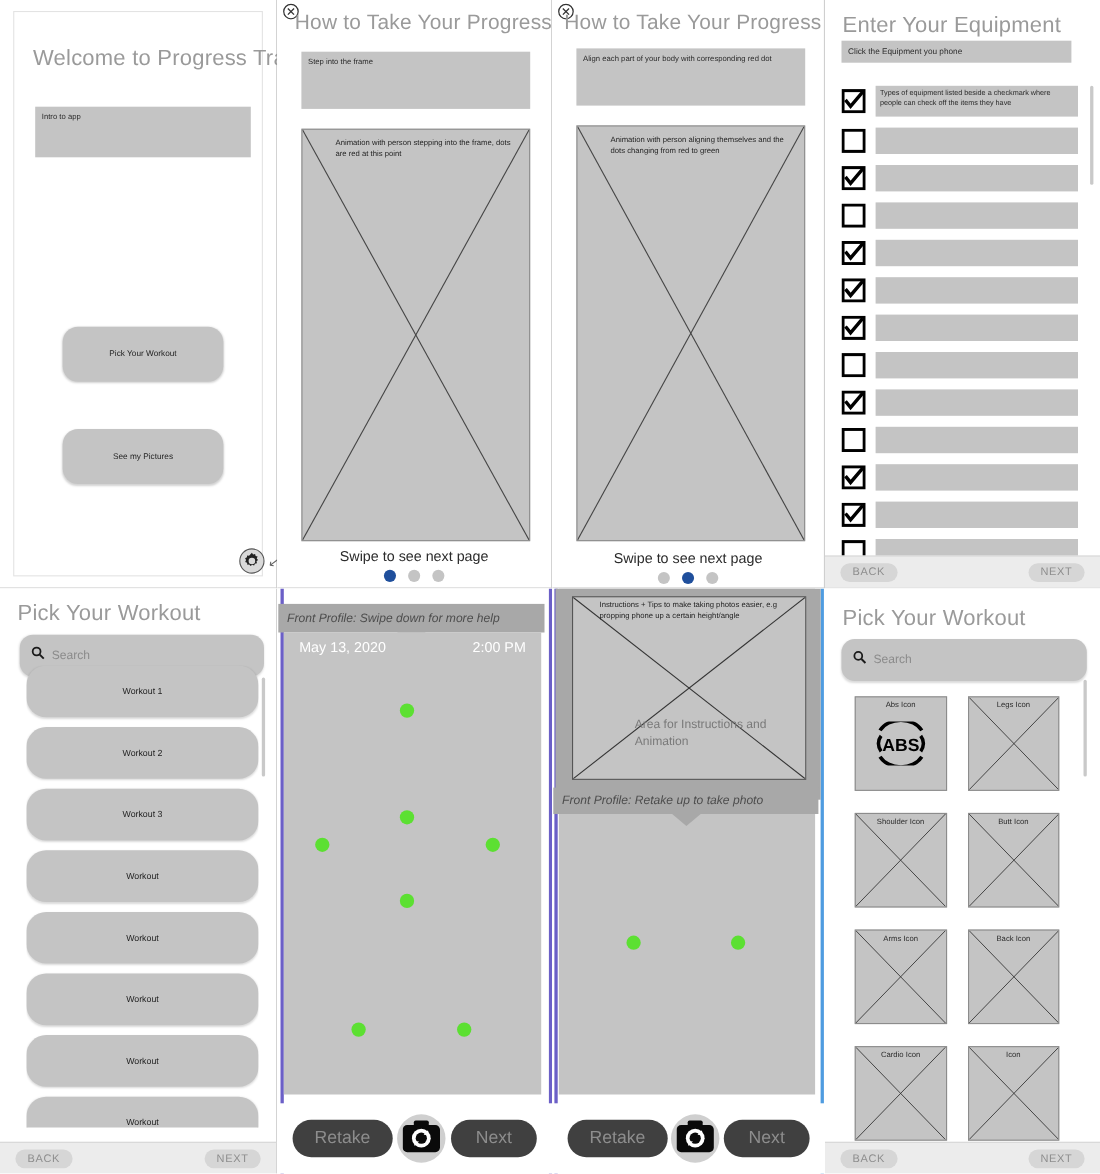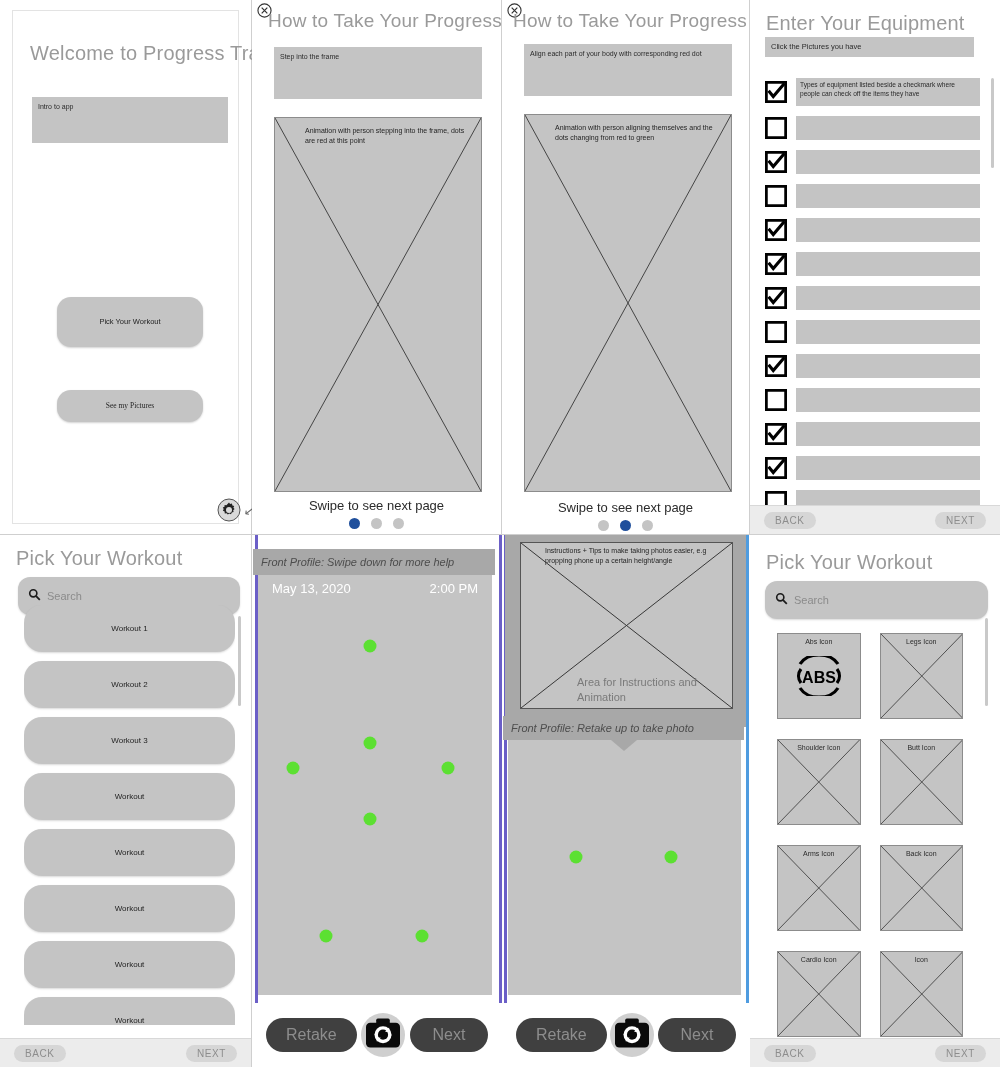--- a/index.html
+++ b/index.html
@@ -166,21 +166,21 @@
     <div class="panel-body" style="border-right:1px solid #cfcfcf;border-bottom:1px solid #cfcfcf;">
       <div style="position:absolute;left:12px;top:10px;right:12px;bottom:10px;border:1px solid #e3e3e3;"></div>
 
       <div class="screen-title" style="position:absolute;left:30px;top:42px;">Welcome to Progress Tracker!</div>
 
       <div class="ph ph-pad" style="position:absolute;left:32px;top:97px;width:196px;height:46px;">Intro to app</div>
 
 
       <div class="rbtn" style="position:absolute;left:57px;top:297px;width:146px;height:50px;">Pick Your Workout</div>
 
-      <div class="rbtn" style="position:absolute;left:57px;top:390px;width:146px;height:32px;font-family:Liberation Serif, serif;">See my Pictures</div>
+      <div class="rbtn" style="position:absolute;left:57px;top:390px;width:146px;height:50px;">See my Pictures</div>
 
       <div style="position:absolute;left:217px;top:498px;">
         <span>
           <svg width="24" height="24" viewBox="0 0 24 24">
             <circle cx="12" cy="12" r="11" fill="#d9d9d9" stroke="#555" stroke-width="1"></circle>
             <path fill="#222" d="M12 4.6l1.1 1.5 1.8-.5.5 1.8 1.8.6-.8 1.7 1.2 1.4-1.4 1.2.4 1.8-1.8.4-.8 1.7-1.7-.7-1.5 1.1-1.2-1.4-1.8.2-.2-1.8-1.7-.8.8-1.7-.9-1.6 1.7-.8.1-1.8 1.8.3z"></path>
             <circle cx="12" cy="12" r="3" fill="#d9d9d9"></circle>
           </svg>
         </span>
       </div>
@@ -253,21 +253,21 @@
           <i></i>
         </div>
       </div>
     </div>
   </div>
 
   <div class="panel" style="left:750px;top:0;width:250px;height:535px;">
     <div class="panel-body" style="border-bottom:1px solid #cfcfcf;">
       <div class="screen-title" style="position:absolute;left:16px;top:12px;">Enter Your Equipment</div>
 
-      <div class="ph ph-pad" style="position:absolute;left:15px;top:37px;width:209px;height:20px;font-size:7.5px;">Click the Pictures you have</div>
+      <div class="ph ph-pad" style="position:absolute;left:15px;top:37px;width:209px;height:20px;font-size:7.5px;">Click the Equipment you phone</div>
 
       <div id="eq-list" style="position:absolute;left:15px;top:78px;width:215px;">
           <div class="eq-row" style="margin-bottom: 10px;">
             <span class="cbx">
               <svg viewBox="0 0 24 24">
                 <rect x="1.5" y="1.5" width="21" height="21" fill="#fff" stroke="#000" stroke-width="3"></rect>
                 <path d="M5 12l4 5 11-13" fill="none" stroke="#000" stroke-width="3.4" stroke-linecap="square"></path>
               </svg>
             </span>
             <span class="eq-bar first" style="color: rgb(43, 43, 43); font-size: 6.6px; line-height: 1.35; padding: 3px 4px;">Types of equipment listed beside a checkmark where people can check off the items they have</span>
@@ -480,21 +480,21 @@
           </div>
       </div>
 
       <div style="position:absolute;left:3px;right:4px;top:0;height:192px;background:#a8a8a8;">
         <div class="xbox" style="position:absolute;left:15px;right:13px;top:7px;height:167px;border-color:#555;">
           <svg viewBox="0 0 220 167" preserveAspectRatio="none">
             <line x1="0" y1="0" x2="220" y2="167" stroke="#333" stroke-width="1"></line>
             <line x1="220" y1="0" x2="0" y2="167" stroke="#333" stroke-width="1"></line>
           </svg>
           <div class="xlabel" style="padding-left:24px;padding-top:3px;">Instructions + Tips to make taking photos easier, e.g propping phone up a certain height/angle</div>
-          <div class="xlabel centerish" style="position:absolute;left:46px;top:126px;right:18px;">Area for Instructions and Animation</div>
+          <div class="xlabel centerish" style="position:absolute;left:46px;top:103px;right:18px;">Area for Instructions and Animation</div>
         </div>
       </div>
 
       <div class="cam-hint" style="left:1px;right:6px;top:181px;height:24px;">
         <span>Front Profile: Retake up to take photo</span>
         <span class="cam-hint-arrow"></span>
       </div>
 
       <div class="cam-controls">
         <span class="cam-btn">Retake</span>

